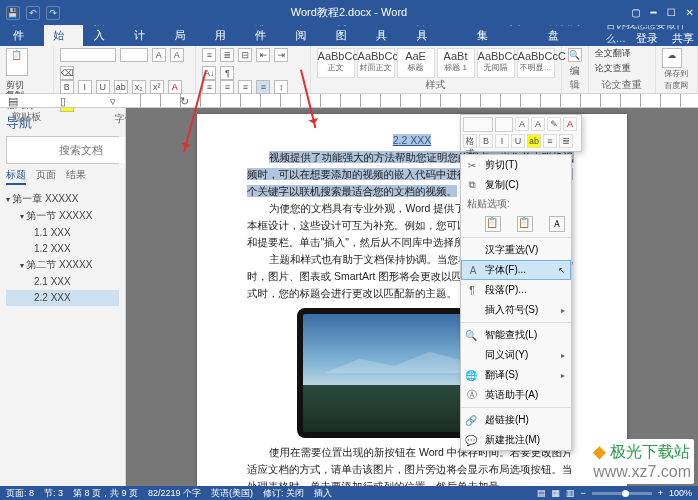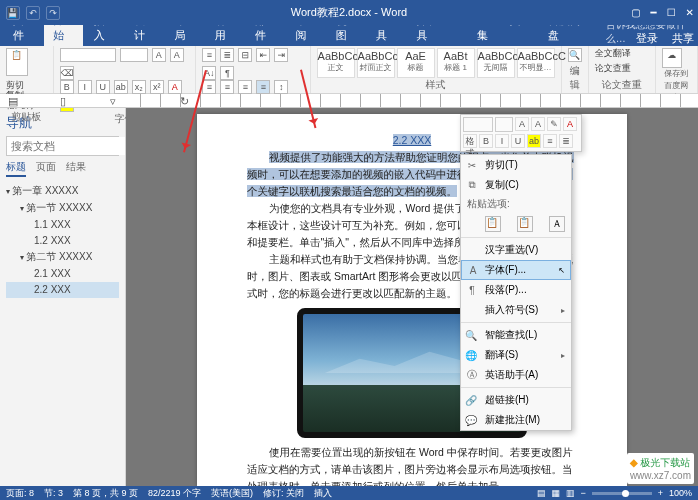--- a/index.html
+++ b/index.html
@@ -21,21 +21,21 @@
 .ring .lab { text-align:center; color:#666; font-size:10px; padding-bottom:1px;}
 .ibox { width:14px; height:14px; border:1px solid #bbb; background:#fff; font-size:9px; text-align:center; line-height:12px; color:#555;}
 .styles { display:flex; gap:2px;}
 .stylec { width:38px; height:30px; border:1px solid #ddd; background:#fff; text-align:center; font-size:9px; padding-top:2px; line-height:11px;}
 .stylec .pv { font-size:11px;}
 .ruler { height:14px; background:#fff; border-bottom:1px solid #ccc; position:relative; }
 .ruler .ticks { position:absolute; left:140px; right:14px; top:0; bottom:0; background:repeating-linear-gradient(90deg,#aaa 0,#aaa 1px,transparent 1px,transparent 20px);}
 .body { display:flex; height:calc(500px - 25px - 21px - 48px - 14px - 14px); }
 .navpane { width:126px; background:#f3f3f3; border-right:1px solid #d4d4d4; padding:6px; font-size:11px; overflow:hidden;}
 .navpane h2 { font-size:13px; color:#2b579a; font-weight:normal; margin-bottom:4px;}
-.searchbox { display:flex; border:1px solid #c8c8c8; background:#fff; height:20px; margin-bottom:4px;}
+.searchbox { display:flex; border:1px solid #c8c8c8; background:#fff; height:28px; margin-bottom:4px;padding-left:48px;}
 .searchbox input { border:none; flex:1; font-size:11px; padding:0 4px; outline:none;}
 .navtabs { display:flex; gap:10px; font-size:10px; color:#666; margin-bottom:6px;}
 .navtabs .t.active { color:#2b579a; border-bottom:2px solid #2b579a; padding-bottom:1px;}
 .navtree { font-size:10px; color:#444; line-height:16px;}
 .navtree .lv0::before { content:"▸ "; font-size:8px;}
 .navtree .lv0.open::before { content:"▾ "; font-size:8px;}
 .navtree .lv1 { padding-left:14px;}
 .navtree .lv1::before { content:"▾ "; font-size:8px;}
 .navtree .lv2 { padding-left:28px;}
 .navtree .sel { background:#cde0f0; }
@@ -55,21 +55,21 @@
 .ctxmenu .arr::after { content:"▸"; font-size:8px; color:#666;}
 .minibar { position:absolute; left:460px; top:114px; width:122px; height:38px; background:#fafafa; border:1px solid #c8c8c8; box-shadow:2px 2px 6px rgba(0,0,0,.2); display:flex; flex-wrap:wrap; gap:2px; padding:2px; font-size:9px; z-index:10;}
 .minibar .mi { width:14px; height:14px; border:1px solid #ddd; text-align:center; line-height:12px; color:#555;}
 .minibar .sel { width:30px; border:1px solid #ccc; font-size:8px; line-height:12px; padding-left:2px;}
 .status { position:absolute; left:0; right:0; bottom:0; height:14px; background:#2b579a; color:#fff; font-size:9px; display:flex; align-items:center; padding:0 6px; gap:10px;}
 .status .right { position:absolute; right:6px; display:flex; gap:6px; align-items:center;}
 .zoom { width:60px; height:3px; background:#fff5; position:relative;}
 .zoom::after { content:""; position:absolute; left:50%; top:-2px; width:7px; height:7px; background:#fff; border-radius:50%;}
 .redarrow { position:absolute; width:2px; height:90px; background:#e03030; transform-origin:top left;}
 .redarrow::after { content:""; position:absolute; bottom:-1px; left:-4px; border:5px solid transparent; border-top-color:#e03030;}
-.watermark { position:absolute; right:4px; bottom:16px; font-size:10px; color:#2b9b4a; background:#fff; padding:3px 3px; border-radius:2px;}
+.watermark { position:absolute; right:4px; bottom:16px; font-size:16px; color:#2b9b4a; background:#fff; padding:3px 3px; border-radius:2px;}
 .watermark .logo { color:#f39c12; font-weight:bold;}
 </style>
 </head>
 <body>
 
 <div class="titlebar">
   <div class="qat">
     <span>💾</span>
     <span>↶</span>
     <span>↷</span>
@@ -300,20 +300,23 @@
     </div>
   <div class="row arr">
       <span>插入符号(S)</span>
     </div>
   <div class="sep"></div>
   <div class="row">
       <span class="ic">🔍</span>
       <span>智能查找(L)</span>
     </div>
   <div class="row arr">
+      <span>同义词(Y)</span>
+    </div>
+  <div class="row arr">
       <span class="ic">🌐</span>
       <span>翻译(S)</span>
     </div>
   <div class="row">
       <span class="ic">Ⓐ</span>
       <span>英语助手(A)</span>
     </div>
   <div class="sep"></div>
   <div class="row">
       <span class="ic">🔗</span>

